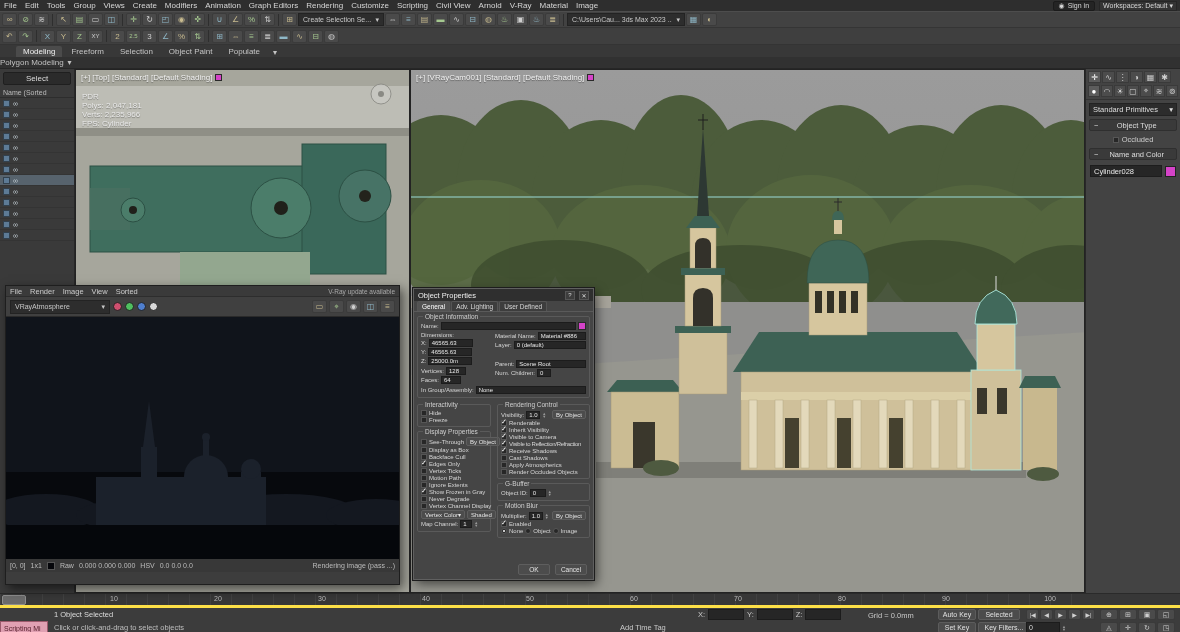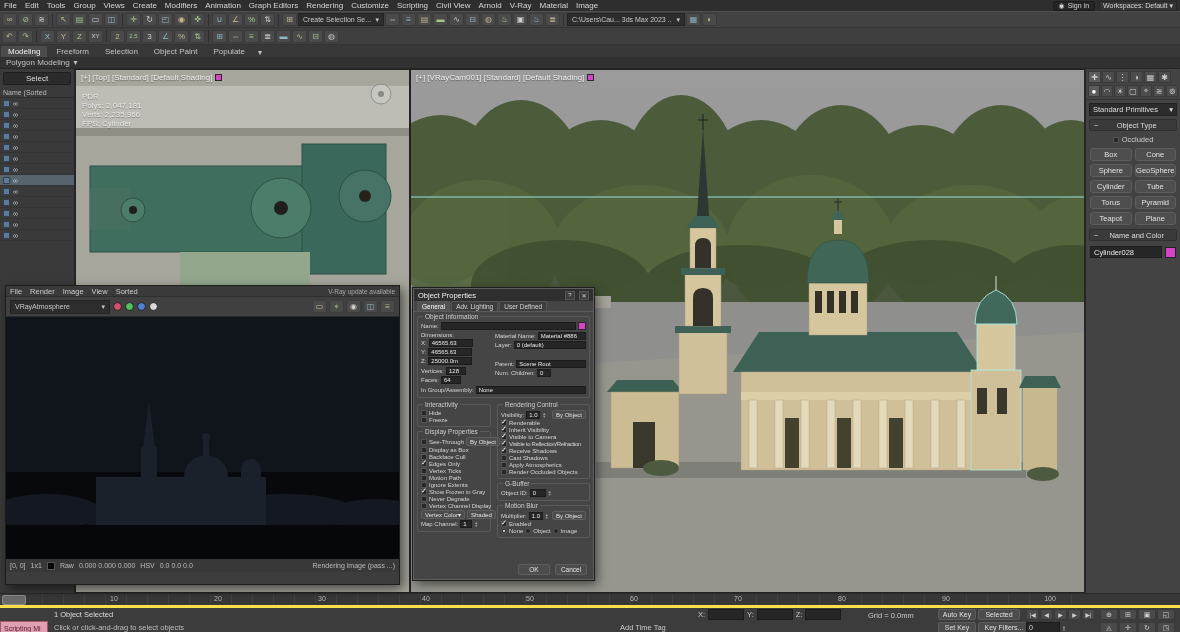--- a/index.html
+++ b/index.html
@@ -14,24 +14,24 @@
 .signin{display:flex;gap:3px;background:#242424;border:1px solid #1b1b1b;padding:0 5px;height:10px;align-items:center;border-radius:2px;font-size:7px}
 .workspaces{display:flex;gap:2px;align-items:center;background:#343434;border:1px solid #262626;height:10px;padding:0 3px;font-size:7px;white-space:nowrap}
 #toolbar1{position:absolute;left:0;top:11px;width:1180px;height:17px;background:#424242;border-top:1px solid #4d4d4d;border-bottom:1px solid #353535;display:flex;align-items:center;padding:0 2px;gap:1px}
 #toolbar2{position:absolute;left:0;top:28px;width:1180px;height:17px;background:#3f3f3f;border-bottom:1px solid #343434;display:flex;align-items:center;padding:0 2px;gap:1px}
 .tile{width:15px;height:13px;background:#4a4a4a;border:1px solid #3b3b3b;border-radius:2px;display:flex;align-items:center;justify-content:center;font-size:8px;color:#cfcfcf;flex:0 0 auto;overflow:hidden}
 .tile:nth-child(4n){color:#8fb8c8}
 .tile:nth-child(4n+1){color:#c8bb8f}
 .tile:nth-child(4n+2){color:#a5c88f}
 .tsep{width:1px;height:12px;background:#2e2e2e;margin:0 2px;flex:0 0 auto}
 .tdrop{height:13px;background:#2d2d2d;border:1px solid #232323;color:#c8c8c8;font-size:7px;display:flex;align-items:center;padding:0 4px;gap:4px;white-space:nowrap;flex:0 0 auto}
-#ribbon-tabs{position:absolute;left:0;top:45px;width:1180px;height:12px;background:#383838;display:flex;align-items:flex-end;font-size:8px;color:#c4c4c4;padding:0 1px;gap:2px}
+#ribbon-tabs{position:absolute;left:0;top:45px;width:1180px;height:12px;background:#383838;display:flex;align-items:flex-end;font-size:8px;color:#c4c4c4;padding:0 16px;gap:2px}
 .rtab{padding:1px 7px;border-radius:2px 2px 0 0;white-space:nowrap}
 .rtab.active{background:#4b4b4b;color:#eee}
-#ribbon-sub{position:absolute;left:0;top:57px;width:1180px;height:12px;background:#313131;border-bottom:1px solid #262626;display:flex;align-items:center;font-size:8px;color:#c0c0c0;padding:0 6px;gap:4px}
+#ribbon-sub{position:absolute;left:0;top:57px;width:1180px;height:12px;background:#313131;border-bottom:1px solid #262626;display:flex;align-items:center;font-size:8px;color:#c0c0c0;padding:0 0;gap:4px}
 
 #left-panel{position:absolute;left:0;top:69px;width:75px;height:524px;background:#3a3a3a;border-right:1px solid #282828}
 #select-btn{margin:3px;height:13px;background:#2b2b2b;border:1px solid #1f1f1f;border-radius:2px;display:flex;align-items:center;justify-content:center;font-size:8px;color:#ddd}
 #exp-header{font-size:7px;color:#bbb;padding:1px 3px;border-bottom:1px solid #2d2d2d;white-space:nowrap;overflow:hidden}
 .exp-row{height:11px;display:flex;align-items:center;gap:3px;padding:0 3px;border-bottom:1px solid #343434}
 .exp-row.sel{background:#57636d}
 .chip{width:7px;height:7px;background:#5d7b96;border:1px solid #32414e;flex:0 0 auto}
 .eye{font-size:7px;color:#c2cdd4;line-height:1}
 
 #vp-top{position:absolute;left:75px;top:69px;width:335px;height:524px;border:1px solid #232323;overflow:hidden}
@@ -448,32 +448,20 @@
       <span>▾</span>
     </div>
     <div class="rollout">
       <span>−</span>
       <span class="rt">Object Type</span>
     </div>
     <div id="autogrid">
       <span class="cb"></span>
       <span>Occluded</span>
     </div>
-    <div id="obj-buttons">
-      <div class="obtn">Box</div>
-      <div class="obtn">Cone</div>
-      <div class="obtn">Sphere</div>
-      <div class="obtn">GeoSphere</div>
-      <div class="obtn">Cylinder</div>
-      <div class="obtn">Tube</div>
-      <div class="obtn">Torus</div>
-      <div class="obtn">Pyramid</div>
-      <div class="obtn">Teapot</div>
-      <div class="obtn">Plane</div>
-    </div>
     <div class="rollout">
       <span>−</span>
       <span class="rt">Name and Color</span>
     </div>
     <div id="name-row">
       <div id="name-field">Cylinder028</div>
       <span id="obj-color" style="background: rgb(213, 67, 200);"></span>
     </div>
   </div>
 

